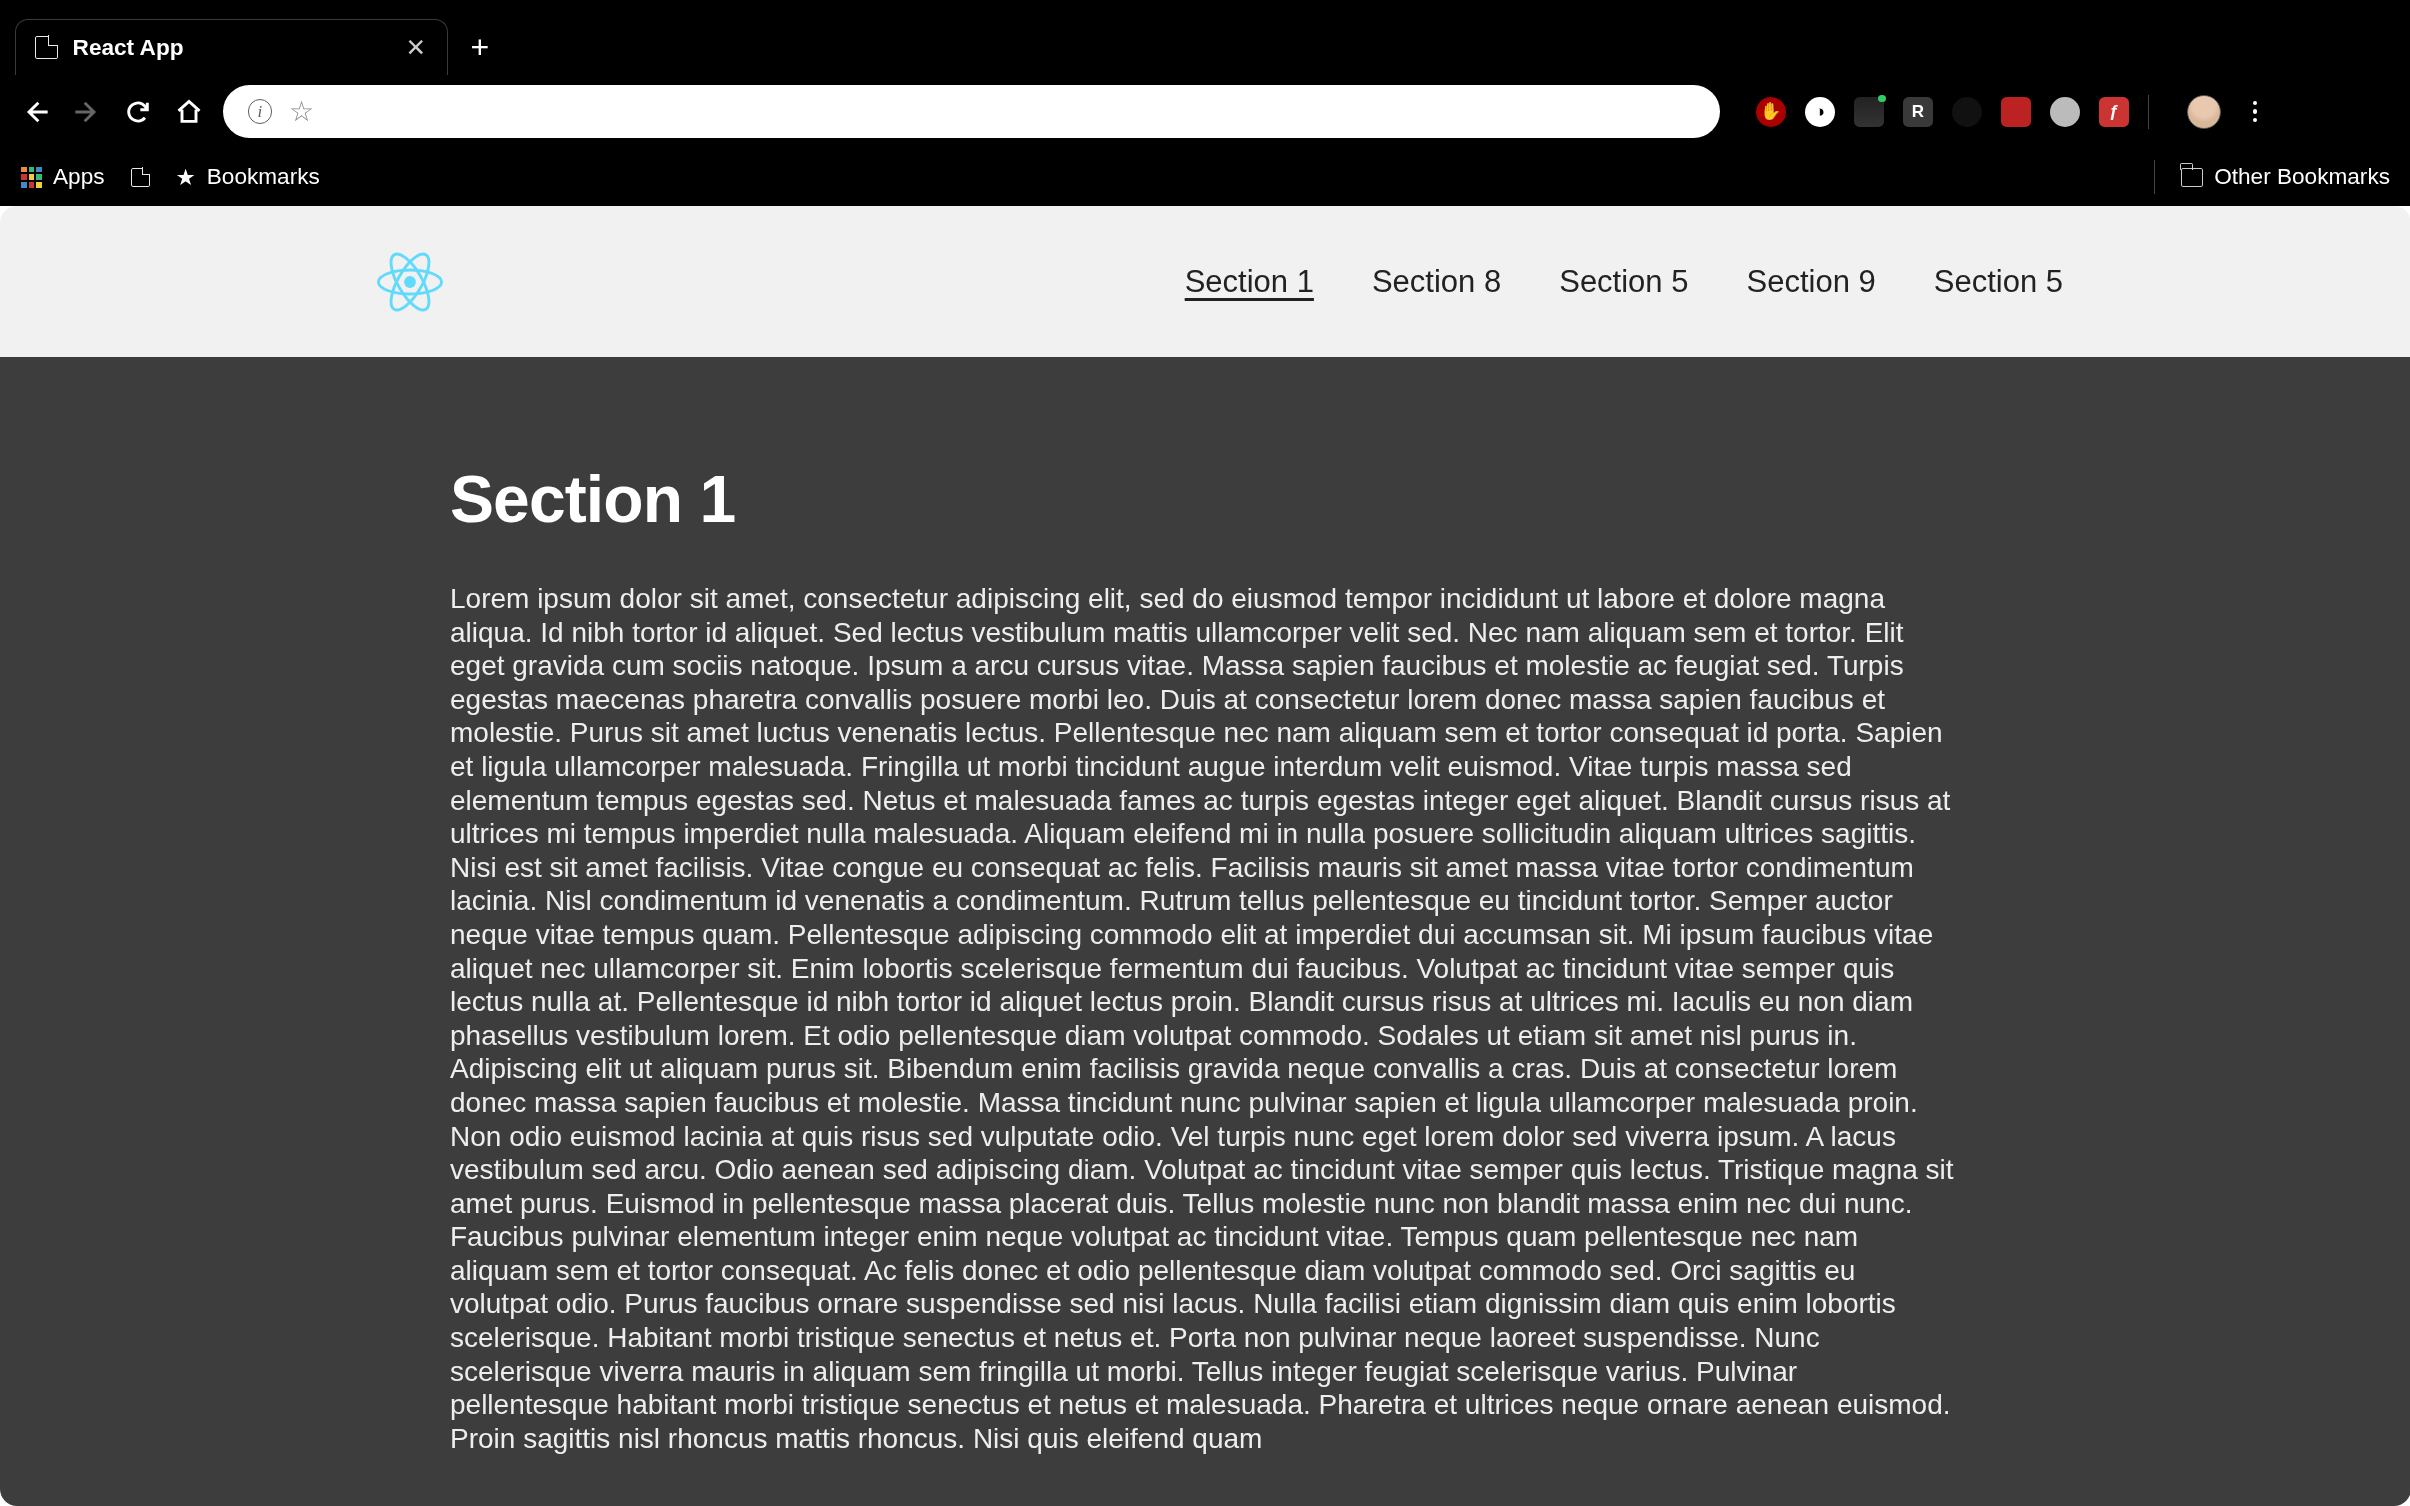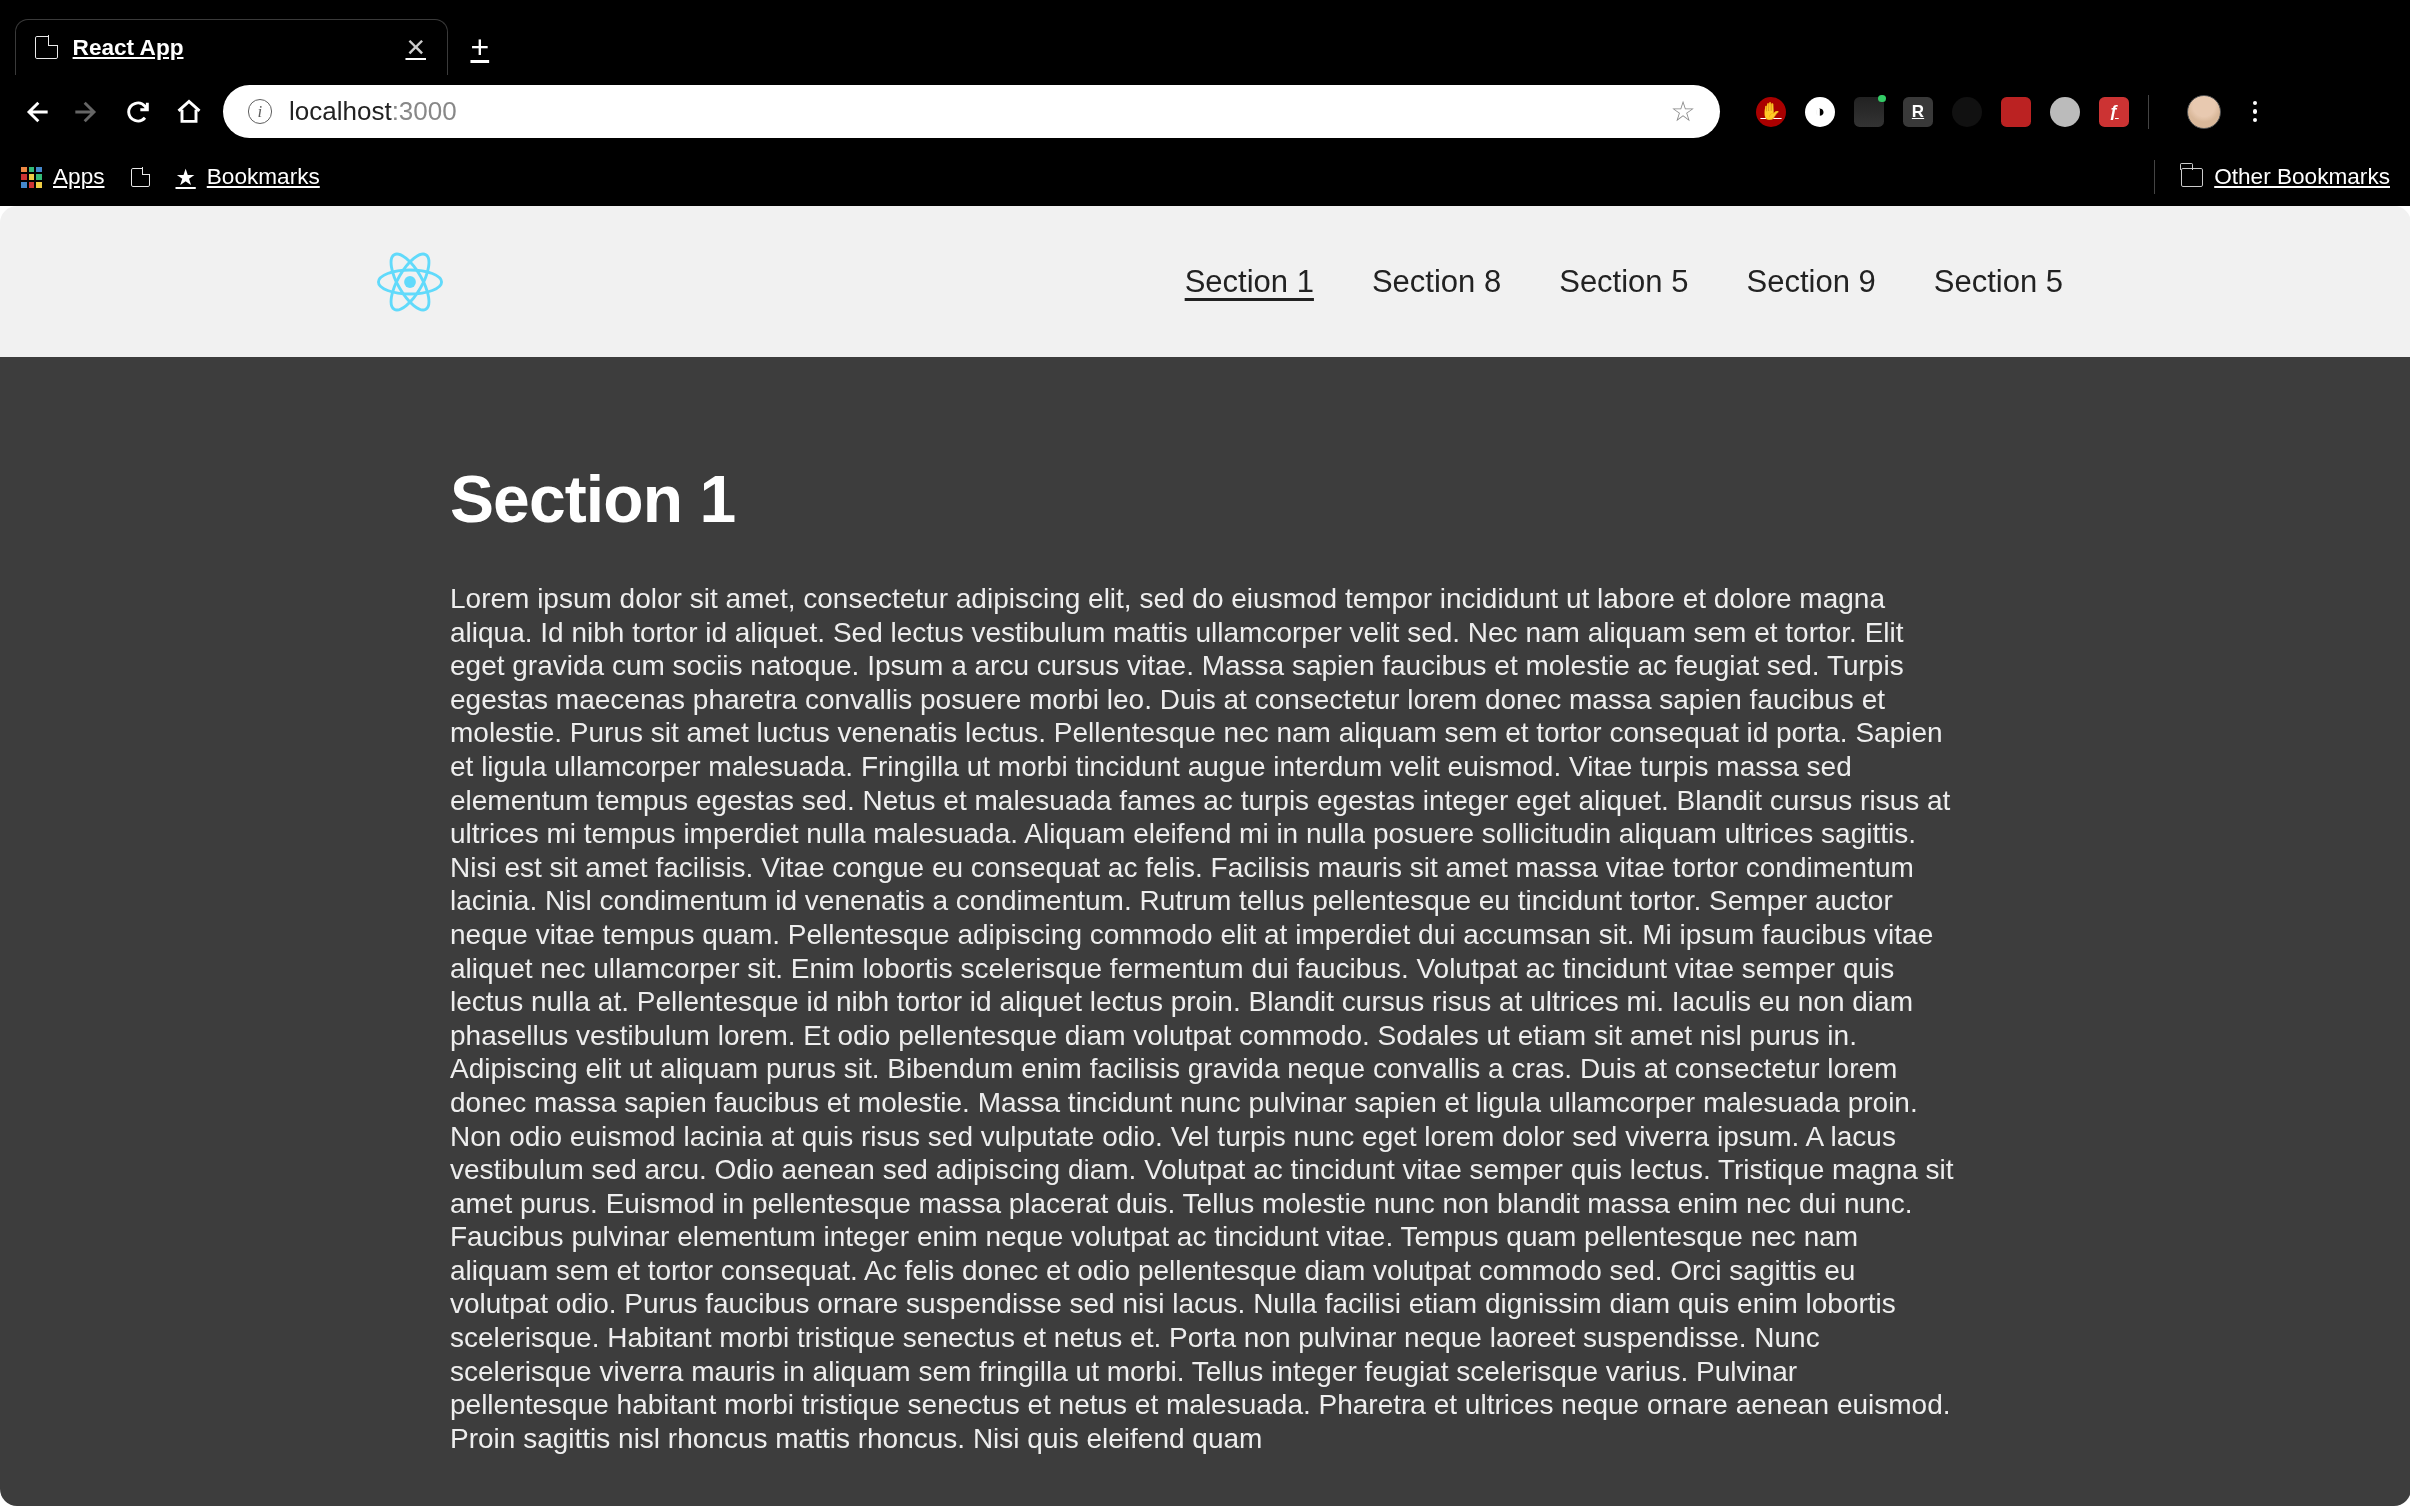--- a/index.html
+++ b/index.html
@@ -1,19 +1,19 @@
 <!DOCTYPE html>
 <html style="font-size:15px"><head>
   <meta charset="utf-8">
   <style>
     * { margin: 0; padding: 0; box-sizing: border-box; }
     html, body { width: 2411px; height: 1507px; overflow: hidden; font-family: -apple-system, BlinkMacSystemFont, "Segoe UI", Helvetica, Arial, sans-serif; }
 
     
-    .chrome { background: #000; color: #fff; width: 100%; text-decoration: underline; }
+    .chrome { background: #000; color: #fff; width: 100%; }
 
     
     .tabstrip { display: flex; align-items: flex-end; height: 75px; padding-left: 15px; gap: 11.3px; }
     .tab { display: flex; align-items: center; gap: 15px; background: #000; border: 0.9px solid #3a3a3a; border-bottom: none; border-radius: 13px 13px 0 0; height: 56px; padding: 0 21px 0 19px; min-width: 433px; }
     .page-ico { width: 22.6px; height: 22.6px; border: 1.9px solid #eaeaea; border-radius: 1.9px; position: relative; }
     .page-ico::after { content: ""; position: absolute; top: -1.9px; right: -1.9px; width: 9.4px; height: 9.4px; background: #000; border-left: 1.9px solid #eaeaea; border-bottom: 1.9px solid #eaeaea; }
     .tab-title { flex: 1; font-size: 22.6px; font-weight: 600; color: #fff; }
     .tab-close { font-size: 24.5px; color: #ccc; cursor: pointer; }
     .new-tab { width: 41px; height: 41px; display: flex; align-items: center; justify-content: center; font-size: 32px; color: #fff; margin-bottom: 7.5px; cursor: pointer; }
 
@@ -102,23 +102,20 @@
         </svg>
     </div>
     <div class="nav-btn">
       <svg viewBox="0 0 24 24">
           <path d="M3 11l9-8 9 8M6 10v10h12V10"></path>
         </svg>
     </div>
 
     <div class="omnibox">
       <span class="info-ico">i</span>
-      <span class="url">
-        <span>localhost</span><span class="dim">:3000</span>
-      </span>
       <span class="star">☆</span>
     </div>
 
     <div class="ext-row">
       <div class="ext ext1">✋</div>
       <div class="ext ext2">◑</div>
       <div class="ext" style="background:linear-gradient(#222,#333);position:relative">
           <span style="position:absolute;right:-1.9px;top:-1.9px;width:7.5px;height:7.5px;background:#3c6;border-radius:50%"></span>
         </div>
       <div class="ext ext4">R</div>

